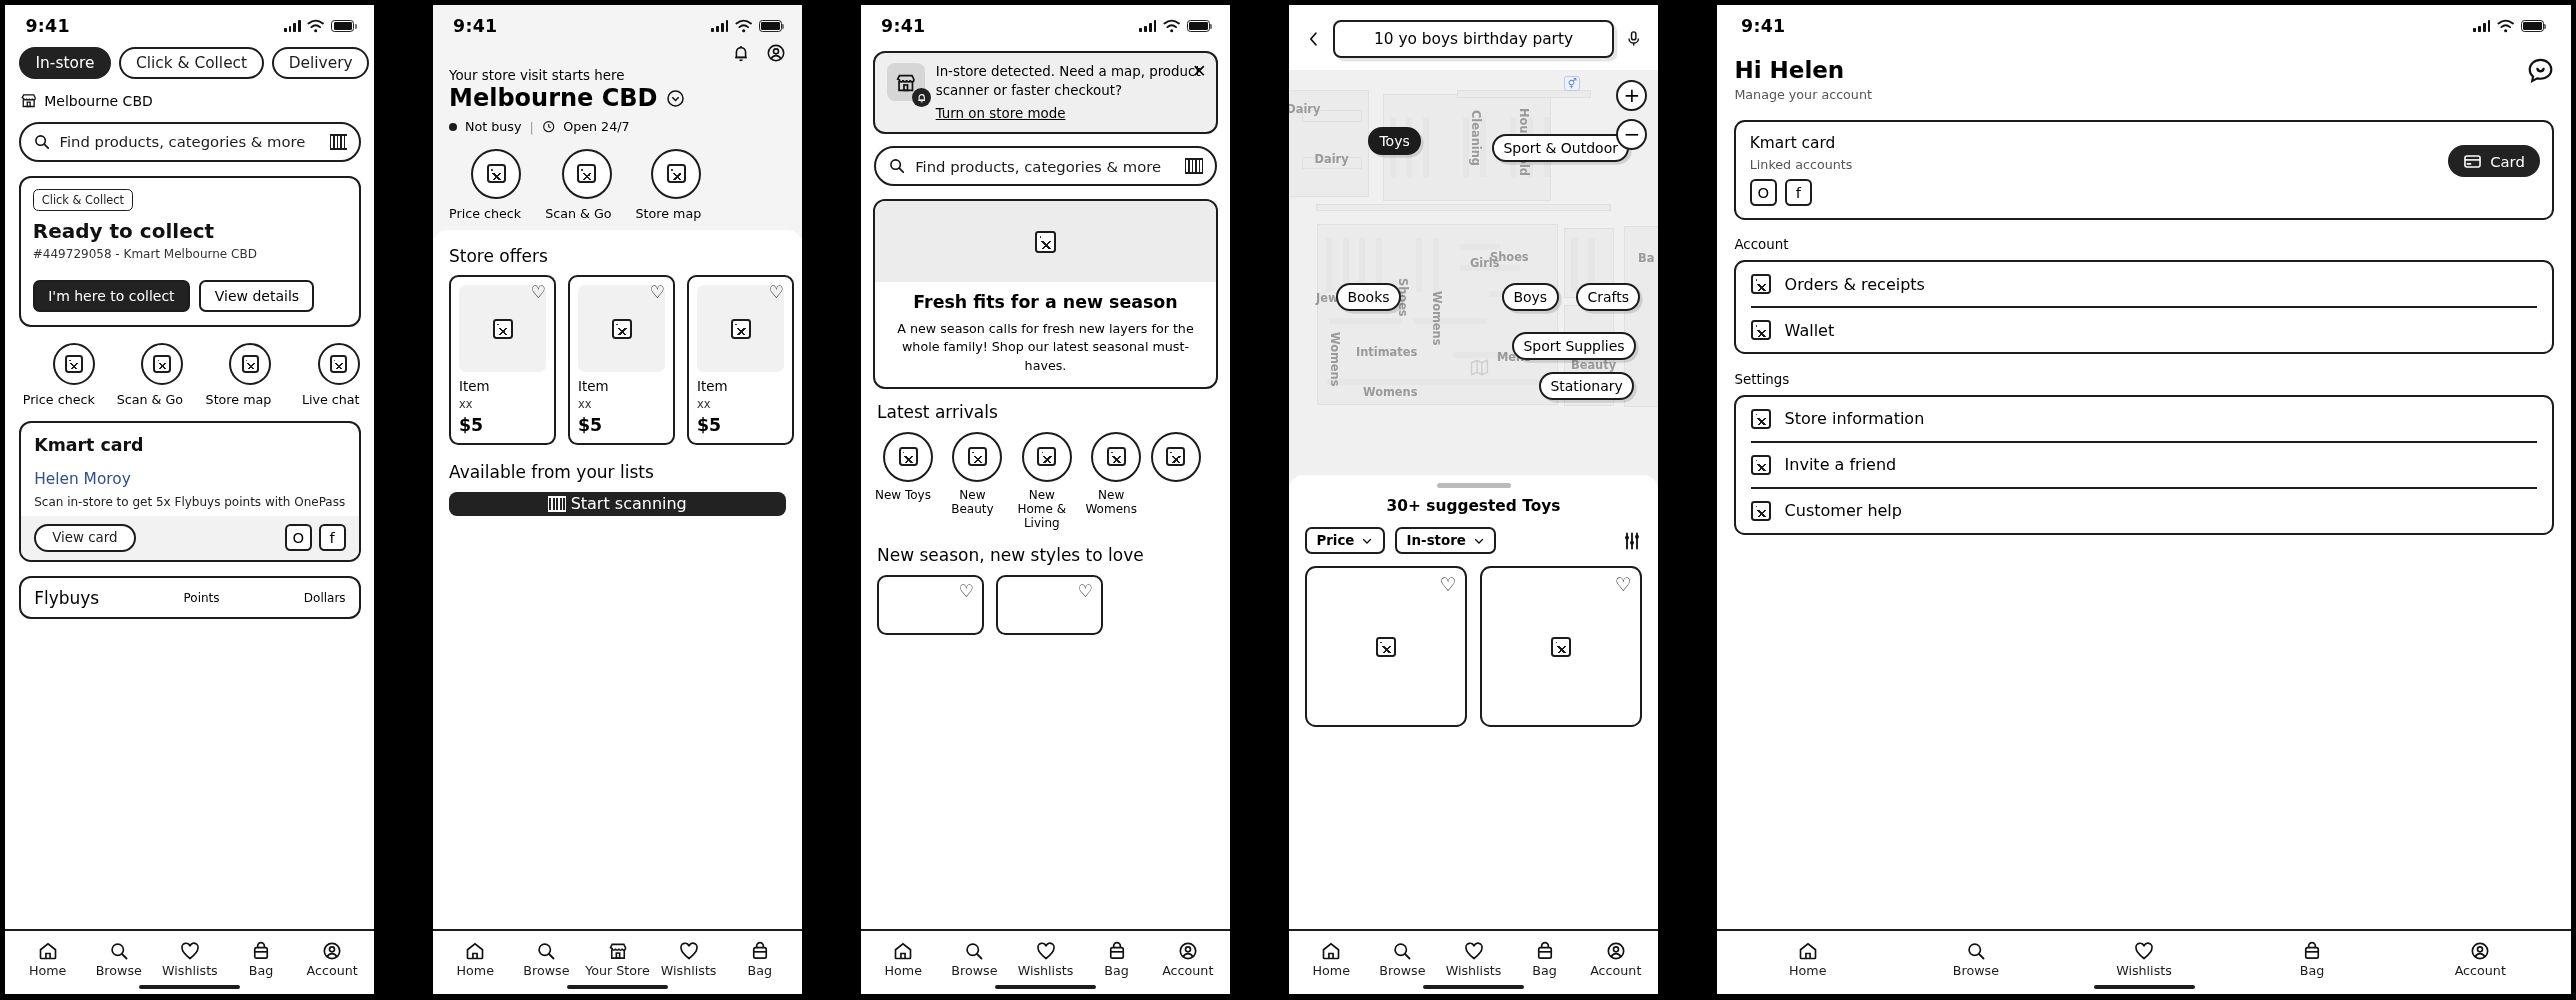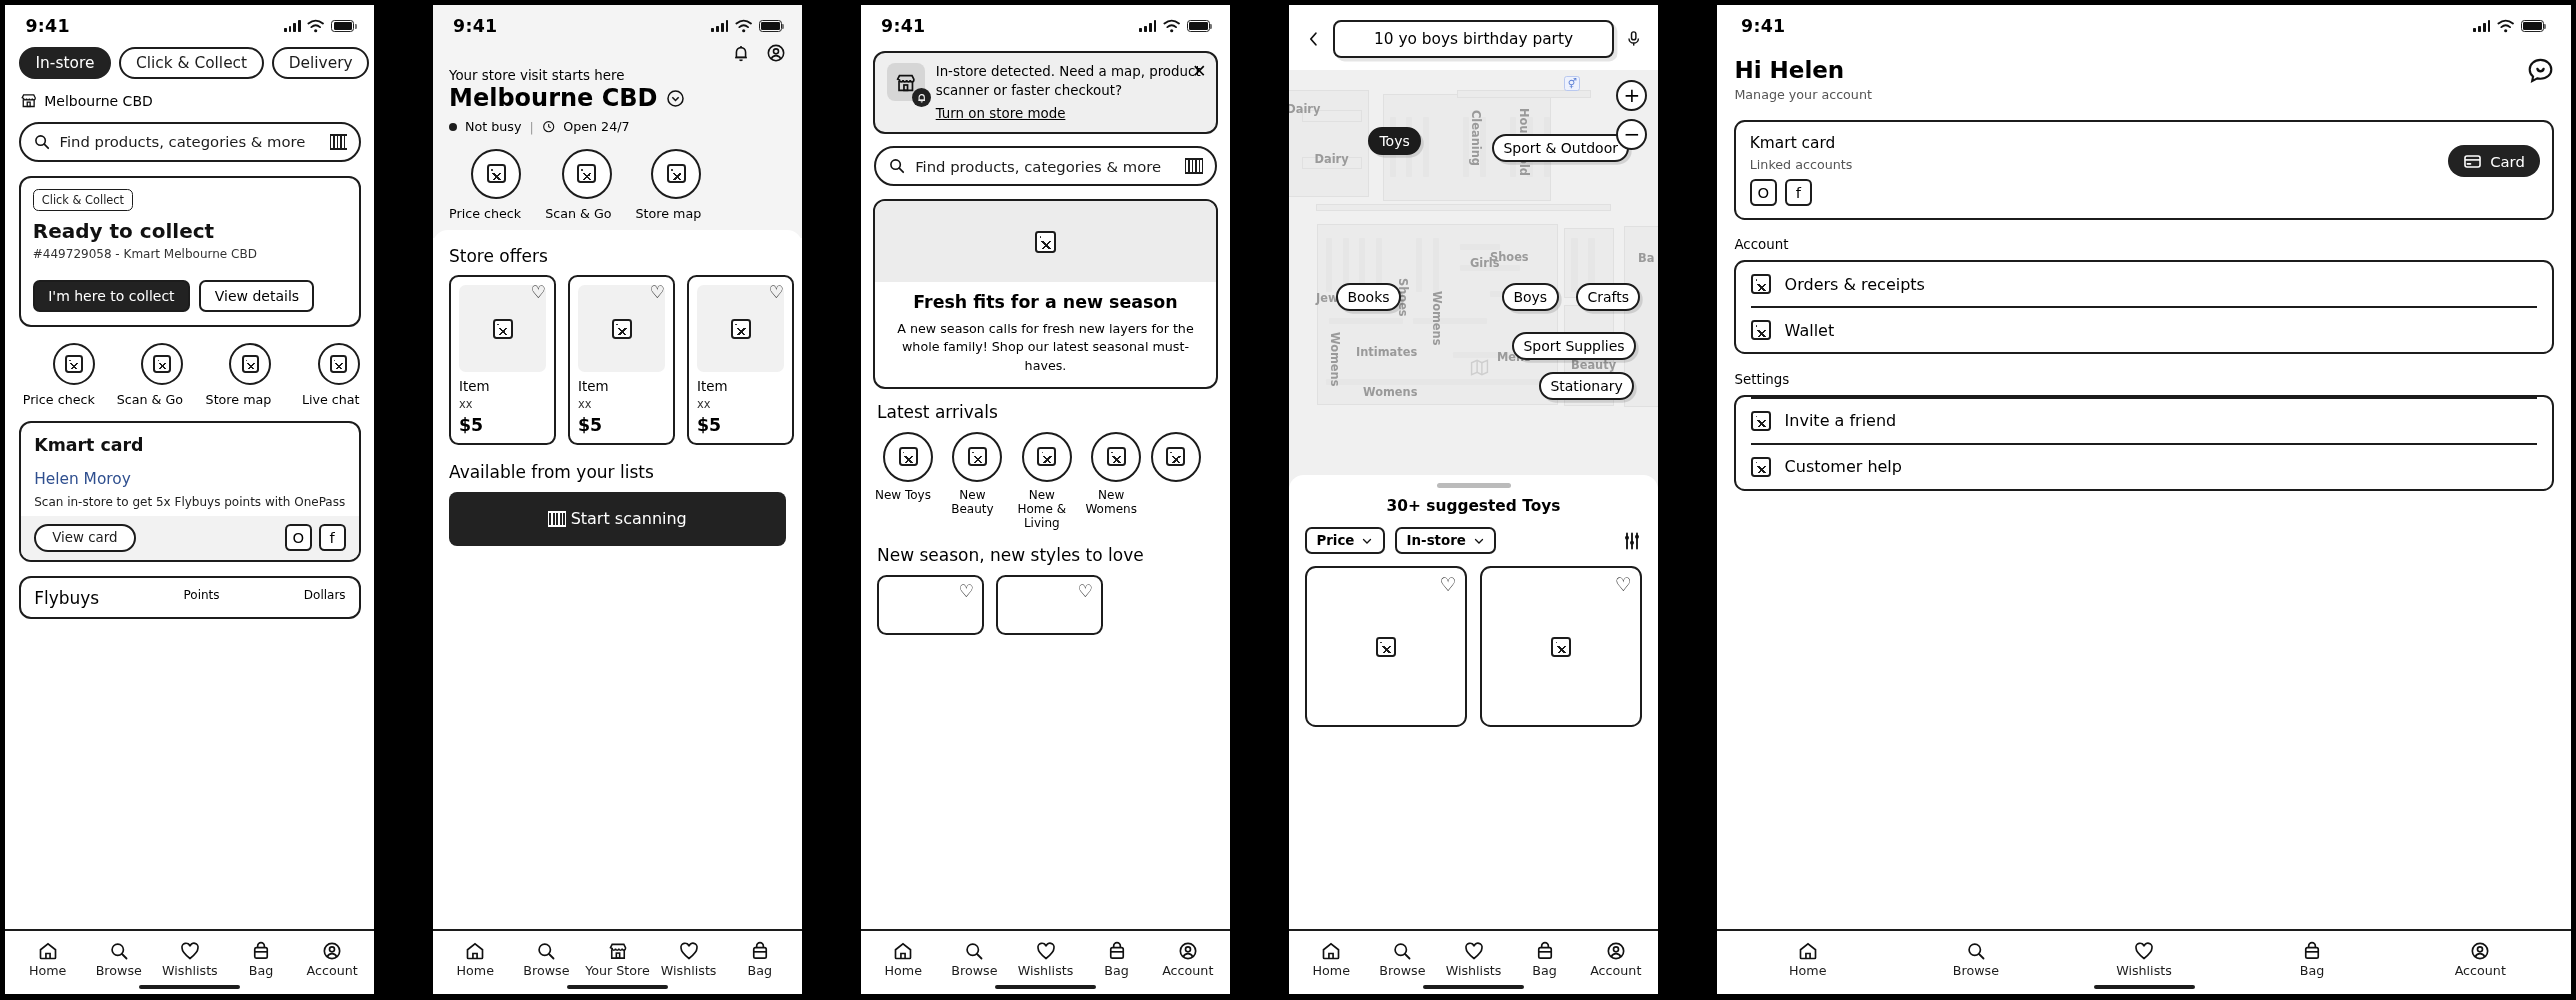--- a/index.html
+++ b/index.html
@@ -115,21 +115,21 @@
   .quick-row { display:flex; justify-content:space-between; padding:16px 14.8px 0 14.8px; }
   .quick { display:flex; flex-direction:column; align-items:flex-end; gap:6.7px; width:22%;}
   .quick .circ { width:42px; height:42px; }
   .quick .ql { font-size:12.7px; }
   .kcard { margin:14.8px 13.4px 0 13.4px; overflow:hidden; }
   .kcard-inner{ padding:10.7px 13.4px 6.7px 13.4px;}
   .kname { font-size:15.4px; color:#2f4f8f; margin-top:14.8px; }
   .kdesc { font-size:12px; margin-top:6.7px; color:#222;}
   .kfoot { background:#f2f2f2; display:flex; align-items:center; justify-content:space-between; padding:8px 13.4px;}
   .minibtn { width:27px;height:27px;border:2px solid #1c1c1c;border-radius:5.4px;display:flex;align-items:center;justify-content:center;font-size:14.8px;background:#fff;}
-  .flycard { margin:14.8px 13.4px 0 13.4px; padding:9.4px 13.4px; display:flex; align-items:flex-start; justify-content:space-between;gap:12px;}
+  .flycard { margin:14.8px 13.4px 0 13.4px; padding:9.4px 13.4px; display:flex; align-items:center; justify-content:space-between;gap:12px;}
   .flyname{font-size:17px;}
   .flyhdr{font-size:12px;}
 
   
   .p2-top { background:#f4f4f4; padding-bottom:17.4px; }
   .p2-icons { display:flex; justify-content:flex-end; gap:14.8px; padding:2.7px 16px 0 16px;}
   .p2-lead { padding:5.4px 16px 0 16px; font-size:13.4px; }
   .p2-store { padding:1.3px 16px 0 16px; font-size:24px; font-weight:700; display:flex; align-items:center; gap:8px;}
   .p2-meta { padding:6.7px 16px 0 16px; font-size:12.7px; display:flex; align-items:center; gap:8px;}
   .dot { width:8px;height:8px;border-radius:50%;background:#1c1c1c;display:inline-block;}
@@ -138,21 +138,21 @@
   .p2-quick .circ { width:50px; height:50px; }
   .sheet { background:#fff; border-radius:14.8px 14.8px 0 0; margin-top:-8px; padding:10.7px 0 0 0; position:relative;}
   .sechdr { font-size:17px; padding:5.4px 16px 0 16px; }
   .hscroll { display:flex; gap:12px; padding:9.4px 0 0 16px; overflow:hidden;}
   .prodcard { flex:0 0 auto; width:107px; border:2px solid #1c1c1c; border-radius:9.4px; padding:8px; position:relative;}
   .prodimg { width:100%; height:87px; background:#f1f1f1; border-radius:6.7px; display:flex; align-items:center; justify-content:center;}
   .prodname{ font-size:13.4px; margin-top:6.7px;}
   .prodxx{ font-size:11.4px; margin-top:2.7px; color:#333;}
   .prodprice{ font-size:17.4px; font-weight:700; margin-top:4px;}
   .fav { position:absolute; right:8px; top:6.7px; font-size:17.4px;}
-  .scanbtn { margin:9.4px 16px 0 16px; height:54px; background:#222; color:#fff; border-radius:8px;
+  .scanbtn { margin:9.4px 16px 0 16px; height:24px; background:#222; color:#fff; border-radius:8px;
              display:flex; align-items:center; justify-content:center; gap:5px; font-size:16px;}
   .barcode.w { border-color:#fff; background:repeating-linear-gradient(90deg,#fff 0 1.3px,transparent 1.3px 3.4px);}
 
   
   .banner { margin:10.7px 12px 0 12px; border:2px solid #1c1c1c; border-radius:12px; background:#efefef;
             padding:10.7px 12px; display:flex; gap:10.7px; position:relative; }
   .banner .bico { width:38px;height:38px;background:#d6d6d6;border-radius:8px;display:flex;align-items:center;justify-content:center;position:relative;flex:0 0 auto;}
   .bellbadge{position:absolute;right:-6px;bottom:-6px;width:19px;height:19px;border-radius:50%;background:#222;display:flex;align-items:center;justify-content:center;}
   .banner .btxt { font-size:13.4px; line-height:1.35; }
   .banner .blink { font-size:13.4px; margin-top:6.7px; text-decoration:underline;}
@@ -973,20 +973,24 @@
     </div>
     <div class="gdiv"></div>
     <div class="gitem">
       <span class="imgph" style="width:20px;height:20px;"></span>
       <span>Wallet</span>
     </div>
   </div>
 
   <div class="grouphdr">Settings</div>
   <div class="group">
+    <div class="gitem">
+      <span class="imgph" style="width:20px;height:20px;"></span>
+      <span>Store information</span>
+    </div>
     <div class="gdiv"></div>
     <div class="gitem">
       <span class="imgph" style="width:20px;height:20px;"></span>
       <span>Invite a friend</span>
     </div>
     <div class="gdiv"></div>
     <div class="gitem">
       <span class="imgph" style="width:20px;height:20px;"></span>
       <span>Customer help</span>
     </div>

